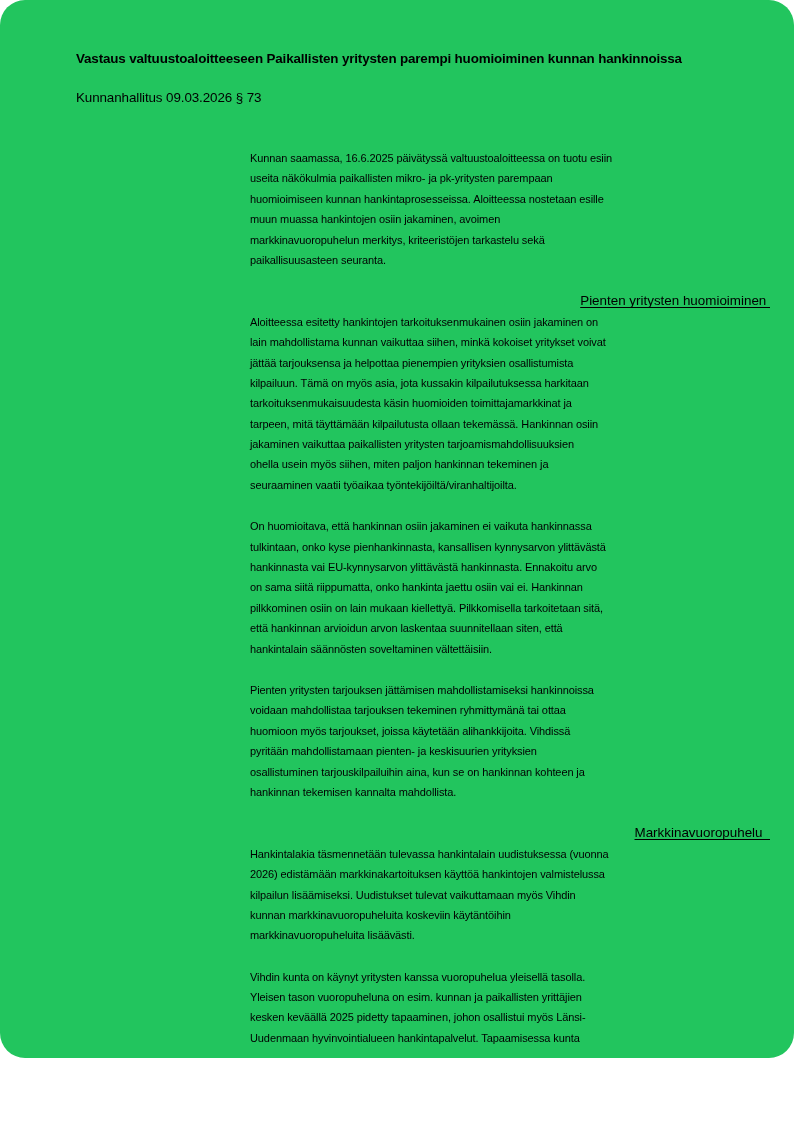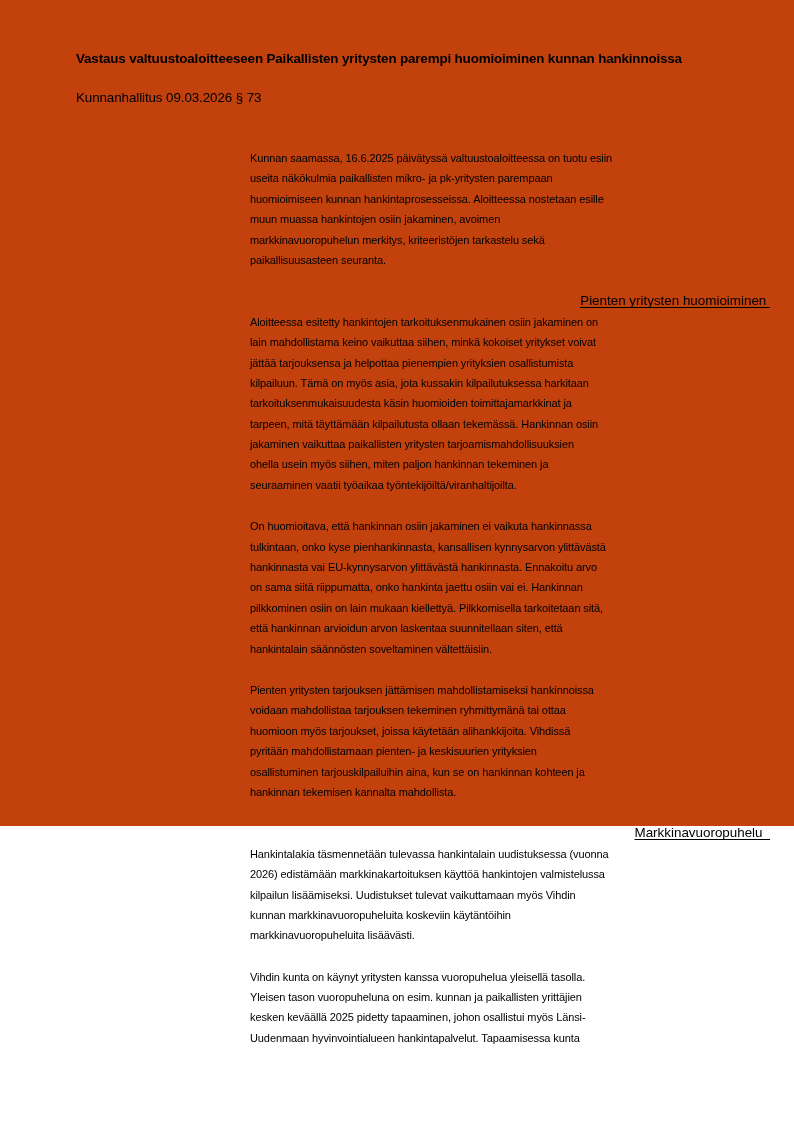--- a/index.html
+++ b/index.html
@@ -12,22 +12,23 @@
       height: 1122px;
       position: relative;
       overflow: hidden;
       font-family: "Liberation Sans", sans-serif;
       color: #000000;
     }
     .page {
       position: absolute;
       left: 0; top: 0;
       width: 794px;
-      height: 826px;
-      background: #c2410c;
+      height: 1058px;
+      background: #22c55e;
+      border-radius: 25px;
     }
     .doc-title {
       position: absolute;
       left: 76px;
       top: 51px;
       font-size: 13.4px;
       font-weight: bold;
       letter-spacing: -0.15px;
       white-space: nowrap;
       margin: 0;
@@ -92,21 +93,21 @@
       <span class="line">huomioimiseen  kunnan  hankintaprosesseissa. Aloitteessa nostetaan esille</span>
       <span class="line">muun  muassa hankintojen osiin jakaminen,  avoimen</span>
       <span class="line">markkinavuoropuhelun   merkitys,  kriteeristöjen  tarkastelu sekä</span>
       <span class="line">paikallisuusasteen seuranta.</span>
     </div>
 
     <div class="section">
       <div class="para">
         <span class="section-heading-line"><span class="heading">Pienten yritysten huomioiminen </span></span>
         <span class="line">Aloitteessa esitetty hankintojen tarkoituksenmukainen  osiin jakaminen on</span>
-        <span class="line">lain mahdollistama  keino vaikuttaa siihen, minkä kokoiset yritykset voivat</span>
+        <span class="line">lain mahdollistama  kunnan vaikuttaa siihen, minkä kokoiset yritykset voivat</span>
         <span class="line">jättää tarjouksensa ja helpottaa  pienempien  yrityksien  osallistumista</span>
         <span class="line">kilpailuun. Tämä on myös  asia, jota kussakin kilpailutuksessa harkitaan</span>
         <span class="line">tarkoituksenmukaisuudesta  käsin huomioiden  toimittajamarkkinat  ja</span>
         <span class="line">tarpeen,  mitä  täyttämään kilpailutusta ollaan tekemässä. Hankinnan osiin</span>
         <span class="line">jakaminen vaikuttaa paikallisten yritysten tarjoamismahdollisuuksien</span>
         <span class="line">ohella usein myös  siihen, miten paljon hankinnan tekeminen  ja</span>
         <span class="line">seuraaminen vaatii työaikaa työntekijöiltä/viranhaltijoilta.</span>
       </div>
 
       <div class="para">

